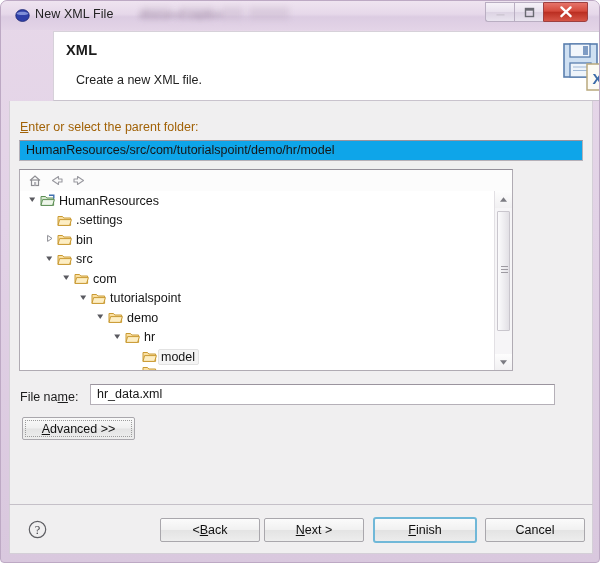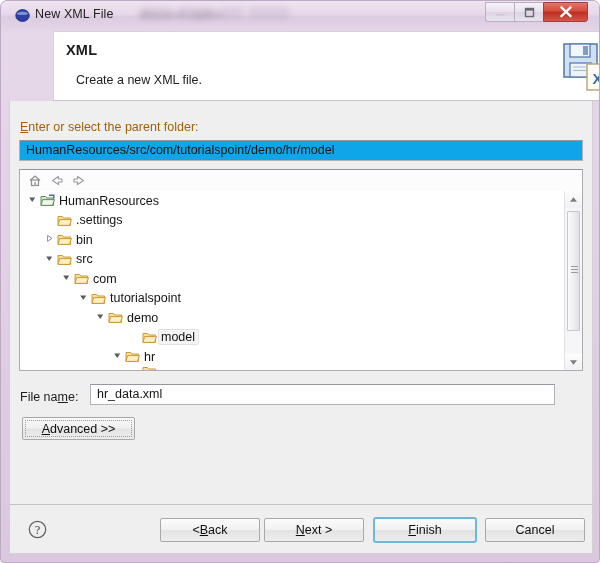--- a/index.html
+++ b/index.html
@@ -145,21 +145,21 @@
     padding: 2px 0 0 6px;
     overflow: hidden;
     white-space: nowrap;
     font-family: "Liberation Sans", sans-serif;
   }
 
   
   #tree-box {
     position: absolute;
     left: 9px; top: 68px;
-    width: 564px; height: 202px;
+    width: 494px; height: 202px;
     box-sizing: border-box;
     background: #ffffff;
     border: 1px solid #b0abb3;
     border-top-color: #95909a;
     overflow: hidden;
   }
   #tree-toolbar {
     position: absolute;
     left: 0; top: 0;
     width: 100%; height: 21px;
@@ -519,41 +519,41 @@
                 <path d="M1.2 2.6 L7.2 2.6 L4.2 7 Z" fill="#5a5a60"></path>
               </svg></span>
             <span class="ficon">
               <svg width="15" height="13" viewBox="0 0 15 13">
                 <path d="M1 2.5 L5.5 2.5 L6.8 4 L13.6 4 L13.6 11.4 L1 11.4 Z" fill="#fbe0a2" stroke="#c99a33" stroke-width="1"></path>
                 <path d="M2.6 5.6 L14.4 5.6 L12.6 11.4 L1 11.4 Z" fill="#fdeec4" stroke="#c99a33" stroke-width="1"></path>
               </svg>
             </span>
             <span class="tlabel">demo</span>
           </div>
-          <div class="tree-row selected" style="padding-left: 108px;">
-            <span class="arrow"></span>
-            <span class="ficon">
-              <svg width="15" height="13" viewBox="0 0 15 13">
-                <path d="M1 2.5 L5.5 2.5 L6.8 4 L13.6 4 L13.6 11.4 L1 11.4 Z" fill="#fbe0a2" stroke="#c99a33" stroke-width="1"></path>
-                <path d="M2.6 5.6 L14.4 5.6 L12.6 11.4 L1 11.4 Z" fill="#fdeec4" stroke="#c99a33" stroke-width="1"></path>
-              </svg>
-            </span>
-            <span class="tlabel">model</span>
-          </div>
           <div class="tree-row" style="padding-left: 91px;">
             <span class="arrow"><svg width="9" height="9" viewBox="0 0 9 9">
                 <path d="M1.2 2.6 L7.2 2.6 L4.2 7 Z" fill="#5a5a60"></path>
               </svg></span>
             <span class="ficon">
               <svg width="15" height="13" viewBox="0 0 15 13">
                 <path d="M1 2.5 L5.5 2.5 L6.8 4 L13.6 4 L13.6 11.4 L1 11.4 Z" fill="#fbe0a2" stroke="#c99a33" stroke-width="1"></path>
                 <path d="M2.6 5.6 L14.4 5.6 L12.6 11.4 L1 11.4 Z" fill="#fdeec4" stroke="#c99a33" stroke-width="1"></path>
               </svg>
             </span>
             <span class="tlabel">hr</span>
+          </div>
+          <div class="tree-row selected" style="padding-left: 108px;">
+            <span class="arrow"></span>
+            <span class="ficon">
+              <svg width="15" height="13" viewBox="0 0 15 13">
+                <path d="M1 2.5 L5.5 2.5 L6.8 4 L13.6 4 L13.6 11.4 L1 11.4 Z" fill="#fbe0a2" stroke="#c99a33" stroke-width="1"></path>
+                <path d="M2.6 5.6 L14.4 5.6 L12.6 11.4 L1 11.4 Z" fill="#fdeec4" stroke="#c99a33" stroke-width="1"></path>
+              </svg>
+            </span>
+            <span class="tlabel">model</span>
           </div>
           <div class="tree-row clipped" style="padding-left: 108px;">
             <span class="arrow"></span>
             <span class="ficon">
               <svg width="15" height="13" viewBox="0 0 15 13">
                 <path d="M1 2.5 L5.5 2.5 L6.8 4 L13.6 4 L13.6 11.4 L1 11.4 Z" fill="#fbe0a2" stroke="#c99a33" stroke-width="1"></path>
                 <path d="M2.6 5.6 L14.4 5.6 L12.6 11.4 L1 11.4 Z" fill="#fdeec4" stroke="#c99a33" stroke-width="1"></path>
               </svg>
             </span>
           </div>

